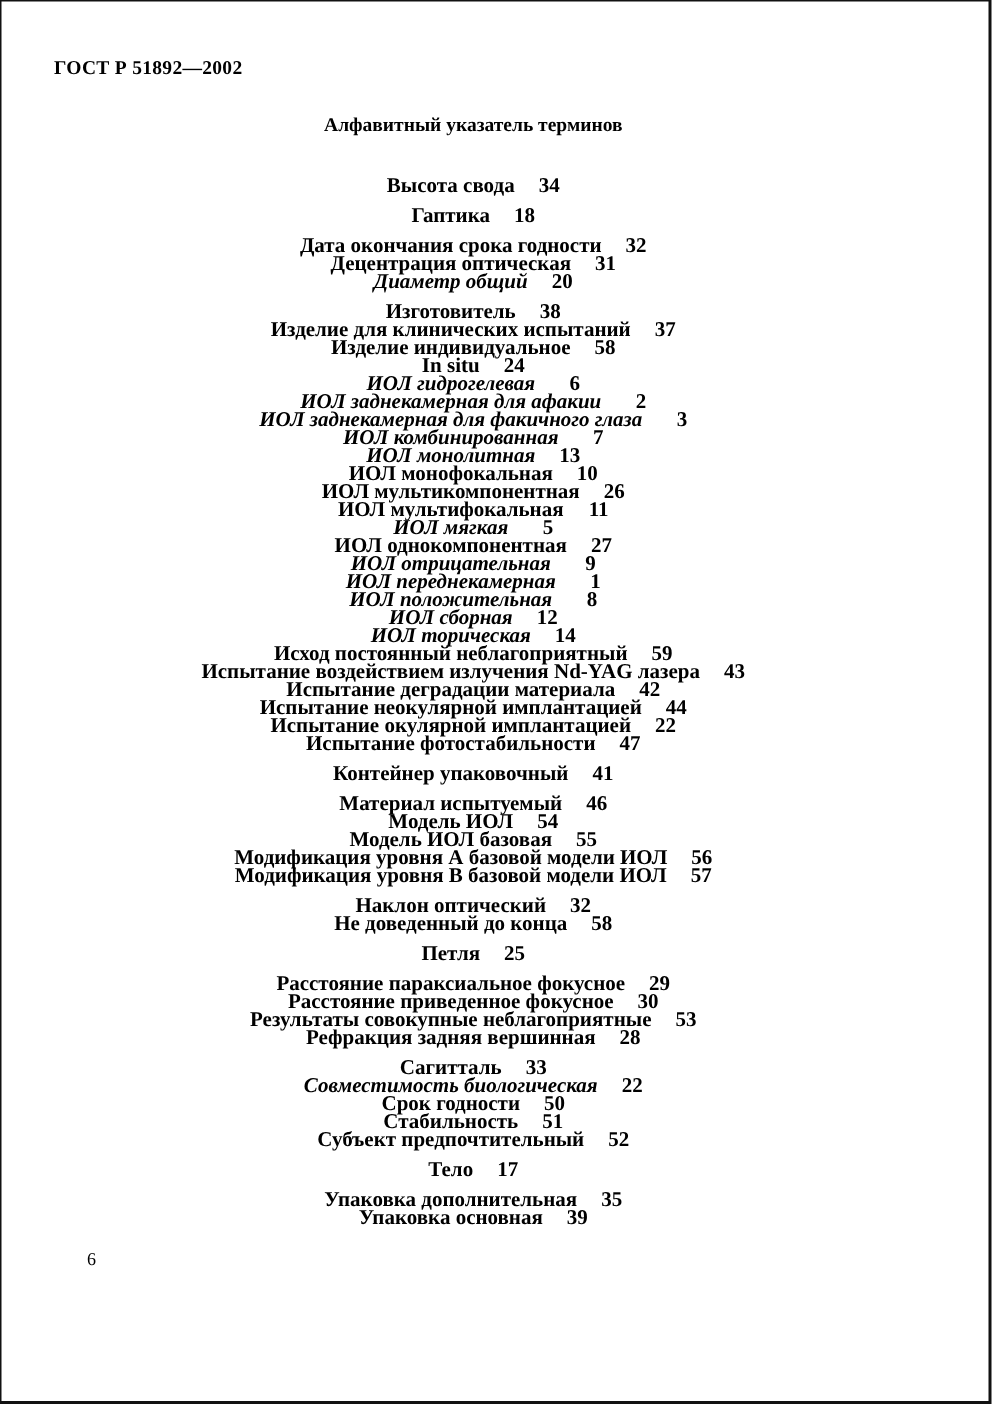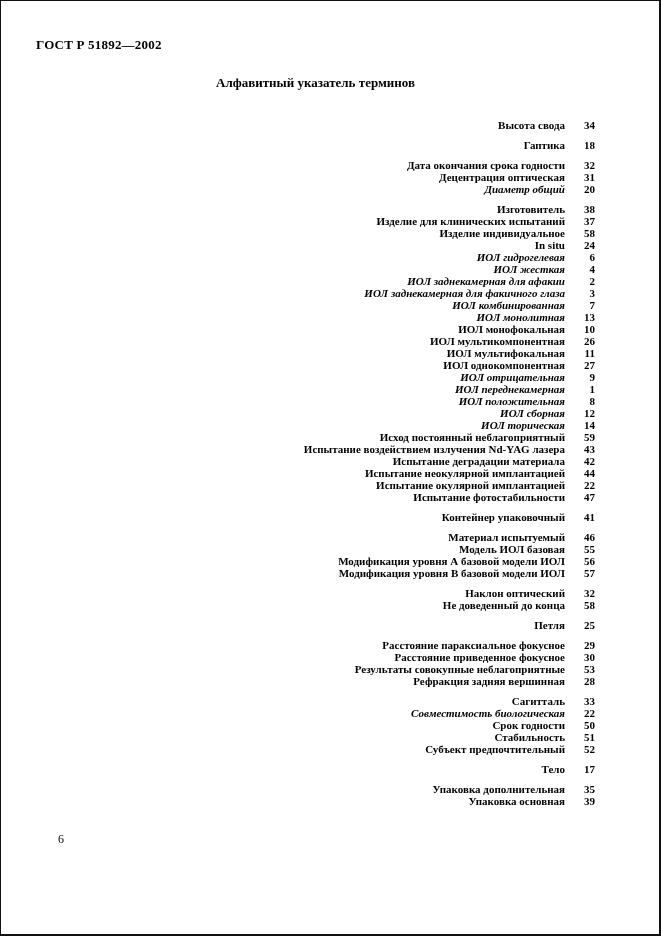--- a/index.html
+++ b/index.html
@@ -31,24 +31,24 @@
     margin-top: 22px;
   }
   .index-list {
     margin-top: 28px;
   }
   .group {
     margin-bottom: 8px;
   }
   .row {
     display: flex;
-    justify-content: flex-end;
+    justify-content: center;
     align-items: baseline;
     font-weight: bold;
-    font-size: 11px;
+    font-size: 14px;
     line-height: 12px;
   }
   .row .term { white-space: nowrap; }
   .row.italic .term { font-style: italic; }
   .row .num {
     text-align: right;
     min-width: 30px;
     font-style: normal;
   }
   .page-footer {
@@ -109,24 +109,20 @@
         </div>
         <div class="row">
           <span class="term">In situ</span>
           <span class="num">24</span>
         </div>
         <div class="row italic">
           <span class="term">ИОЛ гидрогелевая</span>
           <span class="num">6</span>
         </div>
         <div class="row italic">
-          <span class="term">ИОЛ жесткая</span>
-          <span class="num">4</span>
-        </div>
-        <div class="row italic">
           <span class="term">ИОЛ заднекамерная для афакии</span>
           <span class="num">2</span>
         </div>
         <div class="row italic">
           <span class="term">ИОЛ заднекамерная для факичного глаза</span>
           <span class="num">3</span>
         </div>
         <div class="row italic">
           <span class="term">ИОЛ комбинированная</span>
           <span class="num">7</span>
@@ -140,20 +136,24 @@
           <span class="num">10</span>
         </div>
         <div class="row">
           <span class="term">ИОЛ мультикомпонентная</span>
           <span class="num">26</span>
         </div>
         <div class="row">
           <span class="term">ИОЛ мультифокальная</span>
           <span class="num">11</span>
         </div>
+        <div class="row italic">
+          <span class="term">ИОЛ мягкая</span>
+          <span class="num">5</span>
+        </div>
         <div class="row">
           <span class="term">ИОЛ однокомпонентная</span>
           <span class="num">27</span>
         </div>
         <div class="row italic">
           <span class="term">ИОЛ отрицательная</span>
           <span class="num">9</span>
         </div>
         <div class="row italic">
           <span class="term">ИОЛ переднекамерная</span>
@@ -201,20 +201,24 @@
           <span class="term">Контейнер упаковочный</span>
           <span class="num">41</span>
         </div>
       </div>
       <div class="group">
         <div class="row">
           <span class="term">Материал испытуемый</span>
           <span class="num">46</span>
         </div>
         <div class="row">
+          <span class="term">Модель ИОЛ</span>
+          <span class="num">54</span>
+        </div>
+        <div class="row">
           <span class="term">Модель ИОЛ базовая</span>
           <span class="num">55</span>
         </div>
         <div class="row">
           <span class="term">Модификация уровня А базовой модели ИОЛ</span>
           <span class="num">56</span>
         </div>
         <div class="row">
           <span class="term">Модификация уровня В базовой модели ИОЛ</span>
           <span class="num">57</span>

